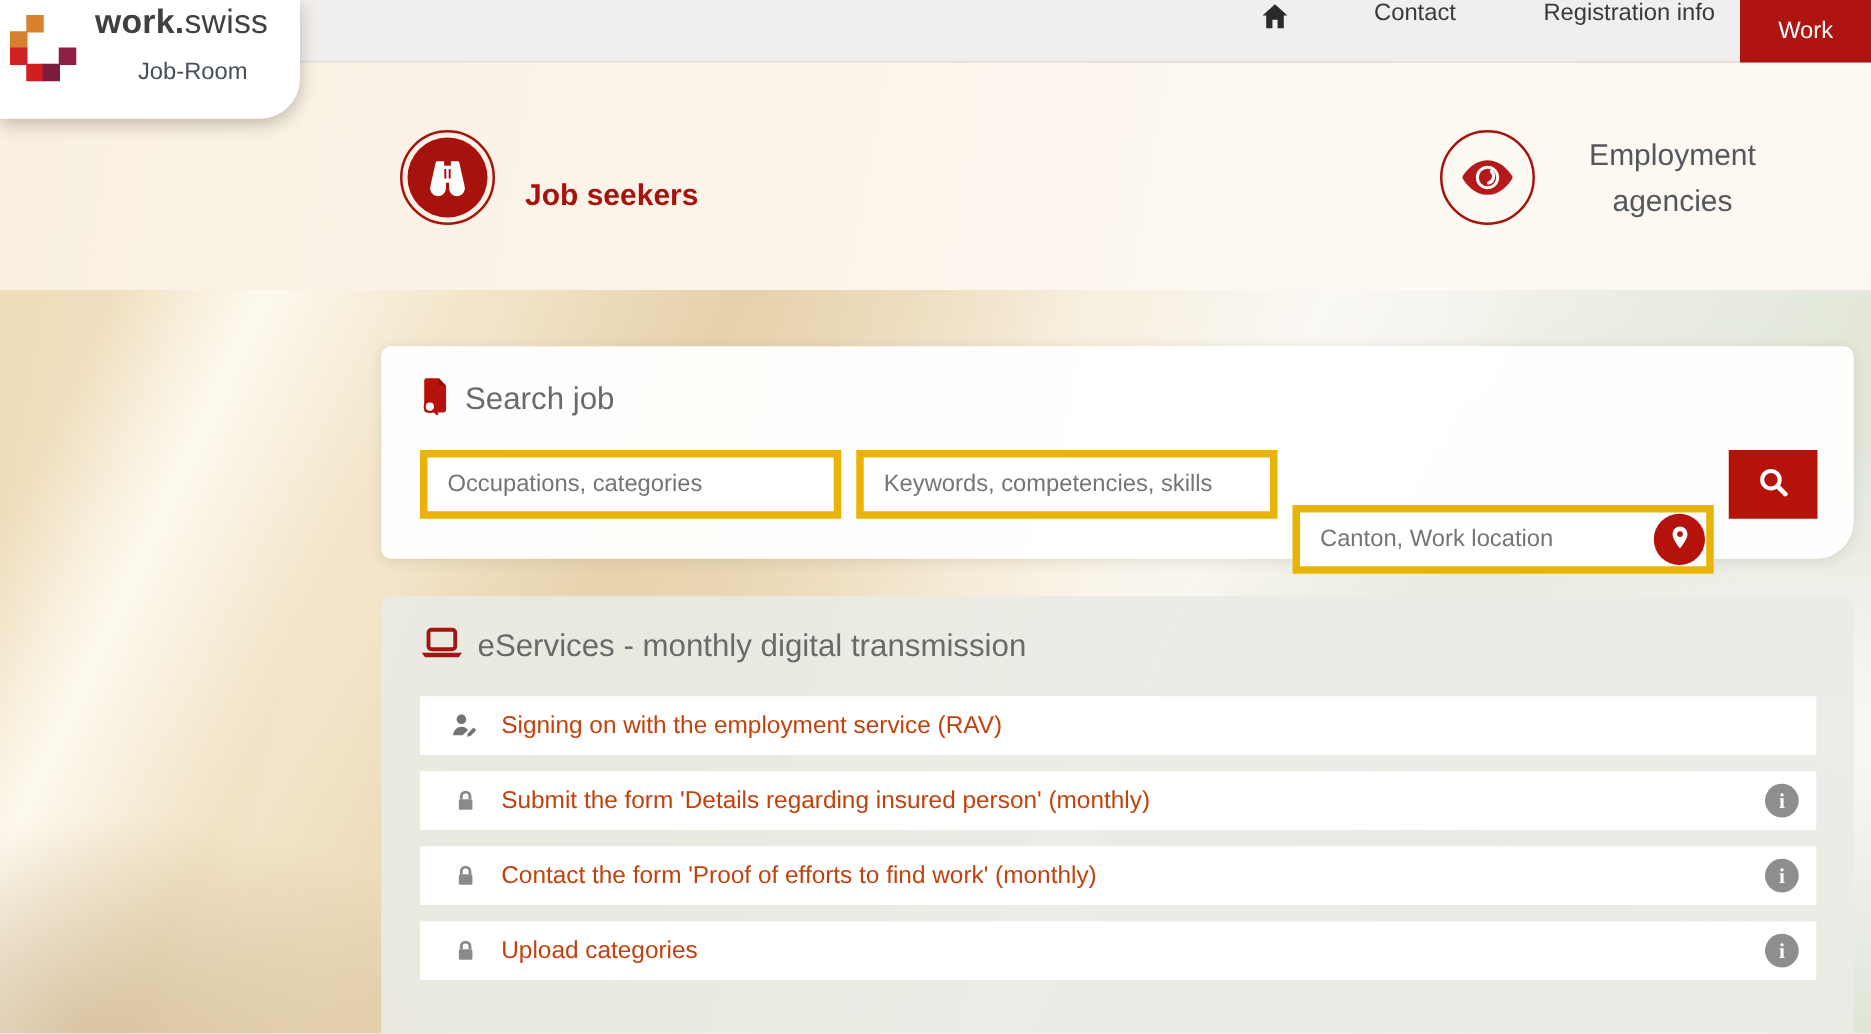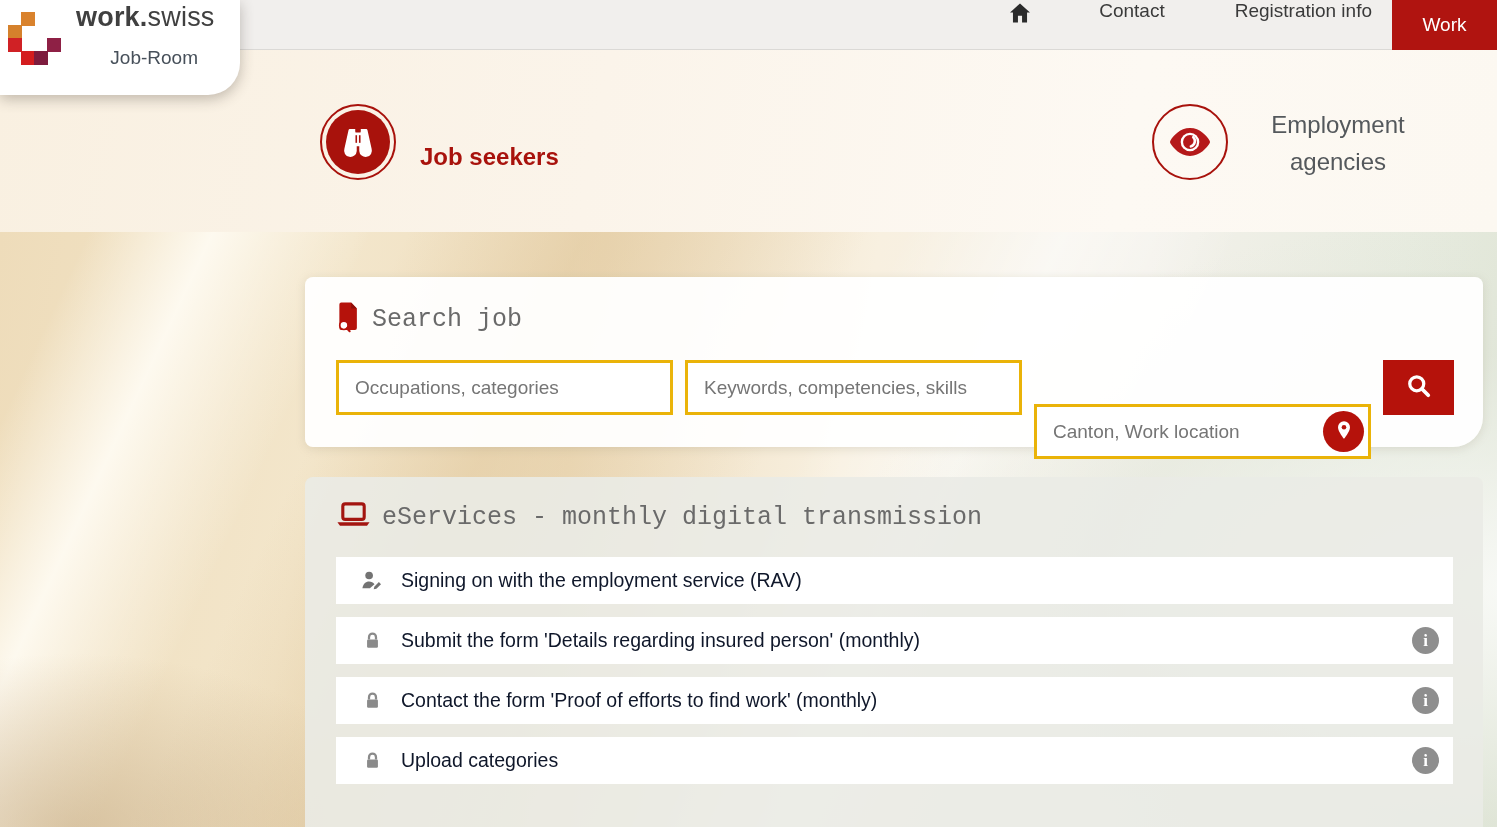--- a/index.html
+++ b/index.html
@@ -50,39 +50,39 @@
   .ring .fill{width:64px;height:64px;background:#a8120c;border-radius:50%;
     display:flex;align-items:center;justify-content:center;}
   .tab-label{font-size:24px;color:#54585c;}
   .tab-label.active{color:#a8120c;font-weight:700;margin-top:29px;}
   .tab3 .tab-label{width:172px;text-align:center;line-height:1.55;}
 
   
   .search-panel{position:absolute;left:305px;top:277px;width:1178px;height:170px;
     background:rgba(255,255,255,.94);border-radius:8px 8px 30px 8px;box-shadow:0 2px 10px rgba(150,140,120,.22);}
   .panel-header{position:absolute;left:31px;top:24px;display:flex;align-items:center;gap:11px;}
-  .panel-title{font-size:25px;color:#6a6a6a;font-family:Liberation Mono, monospace;}
+  .panel-title{font-size:25px;color:#6a6a6a;}
   .search-fields{position:absolute;left:31px;top:83px;display:flex;}
-  .sfield{width:337px;height:55px;background:#fff;border:3px solid #eab308;box-sizing:border-box;
+  .sfield{width:337px;height:55px;background:#fff;border:6px solid #eab308;box-sizing:border-box;
     font-size:19px;color:#444;padding:0 16px;margin-right:12px;font-family:"Liberation Sans",sans-serif;outline:none;}
   .sfield::placeholder{color:#757575;opacity:1;}
   .loc-wrap{position:relative;margin-right:12px;margin-top:44px;}
   .loc-wrap .sfield{margin-right:0;padding-right:58px;width:337px;}
   .pin-btn{position:absolute;right:7px;top:7px;width:41px;height:41px;border-radius:50%;
     background:#b5120b;border:none;display:flex;align-items:center;justify-content:center;cursor:pointer;}
   .search-btn{width:71px;height:55px;background:#b5120b;border:none;display:flex;
     align-items:center;justify-content:center;cursor:pointer;}
 
   .eservices-panel{position:absolute;left:305px;top:477px;width:1178px;height:350px;
     background:rgba(234,235,230,.90);border-radius:8px 8px 0 0;}
   .rows{position:absolute;left:31px;top:80px;width:1117px;}
   .row{height:47px;background:#fff;margin-bottom:13px;display:flex;align-items:center;
     padding:0 14px 0 22px;box-sizing:border-box;cursor:pointer;}
   .row-icon{display:flex;align-items:center;justify-content:center;width:28px;margin-right:15px;flex:0 0 auto;}
-  .row-label{font-size:19.5px;color:#0f172a;white-space:nowrap;}
+  .row-label{font-size:19.5px;color:#c2410c;white-space:nowrap;}
   .info-btn{margin-left:auto;width:27px;height:27px;border-radius:50%;background:#8e8e8e;border:none;
     color:#fff;display:flex;align-items:center;justify-content:center;
     font-family:"Liberation Serif",serif;font-weight:700;font-size:17px;cursor:pointer;}
 </style>
 </head>
 <body>
 
 <div class="screen">
 
   <div class="hero-band"></div>

